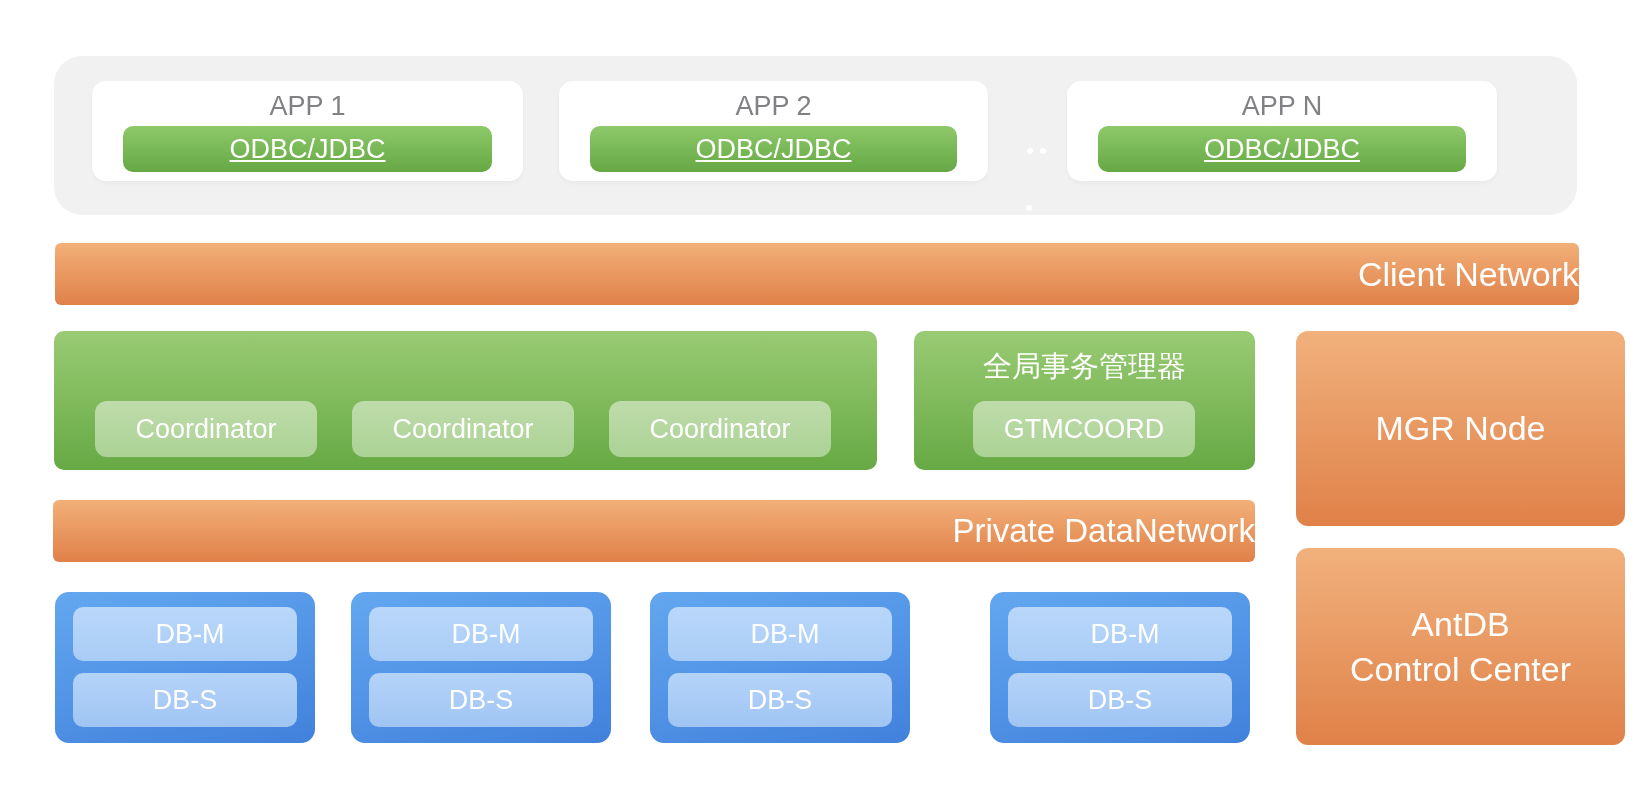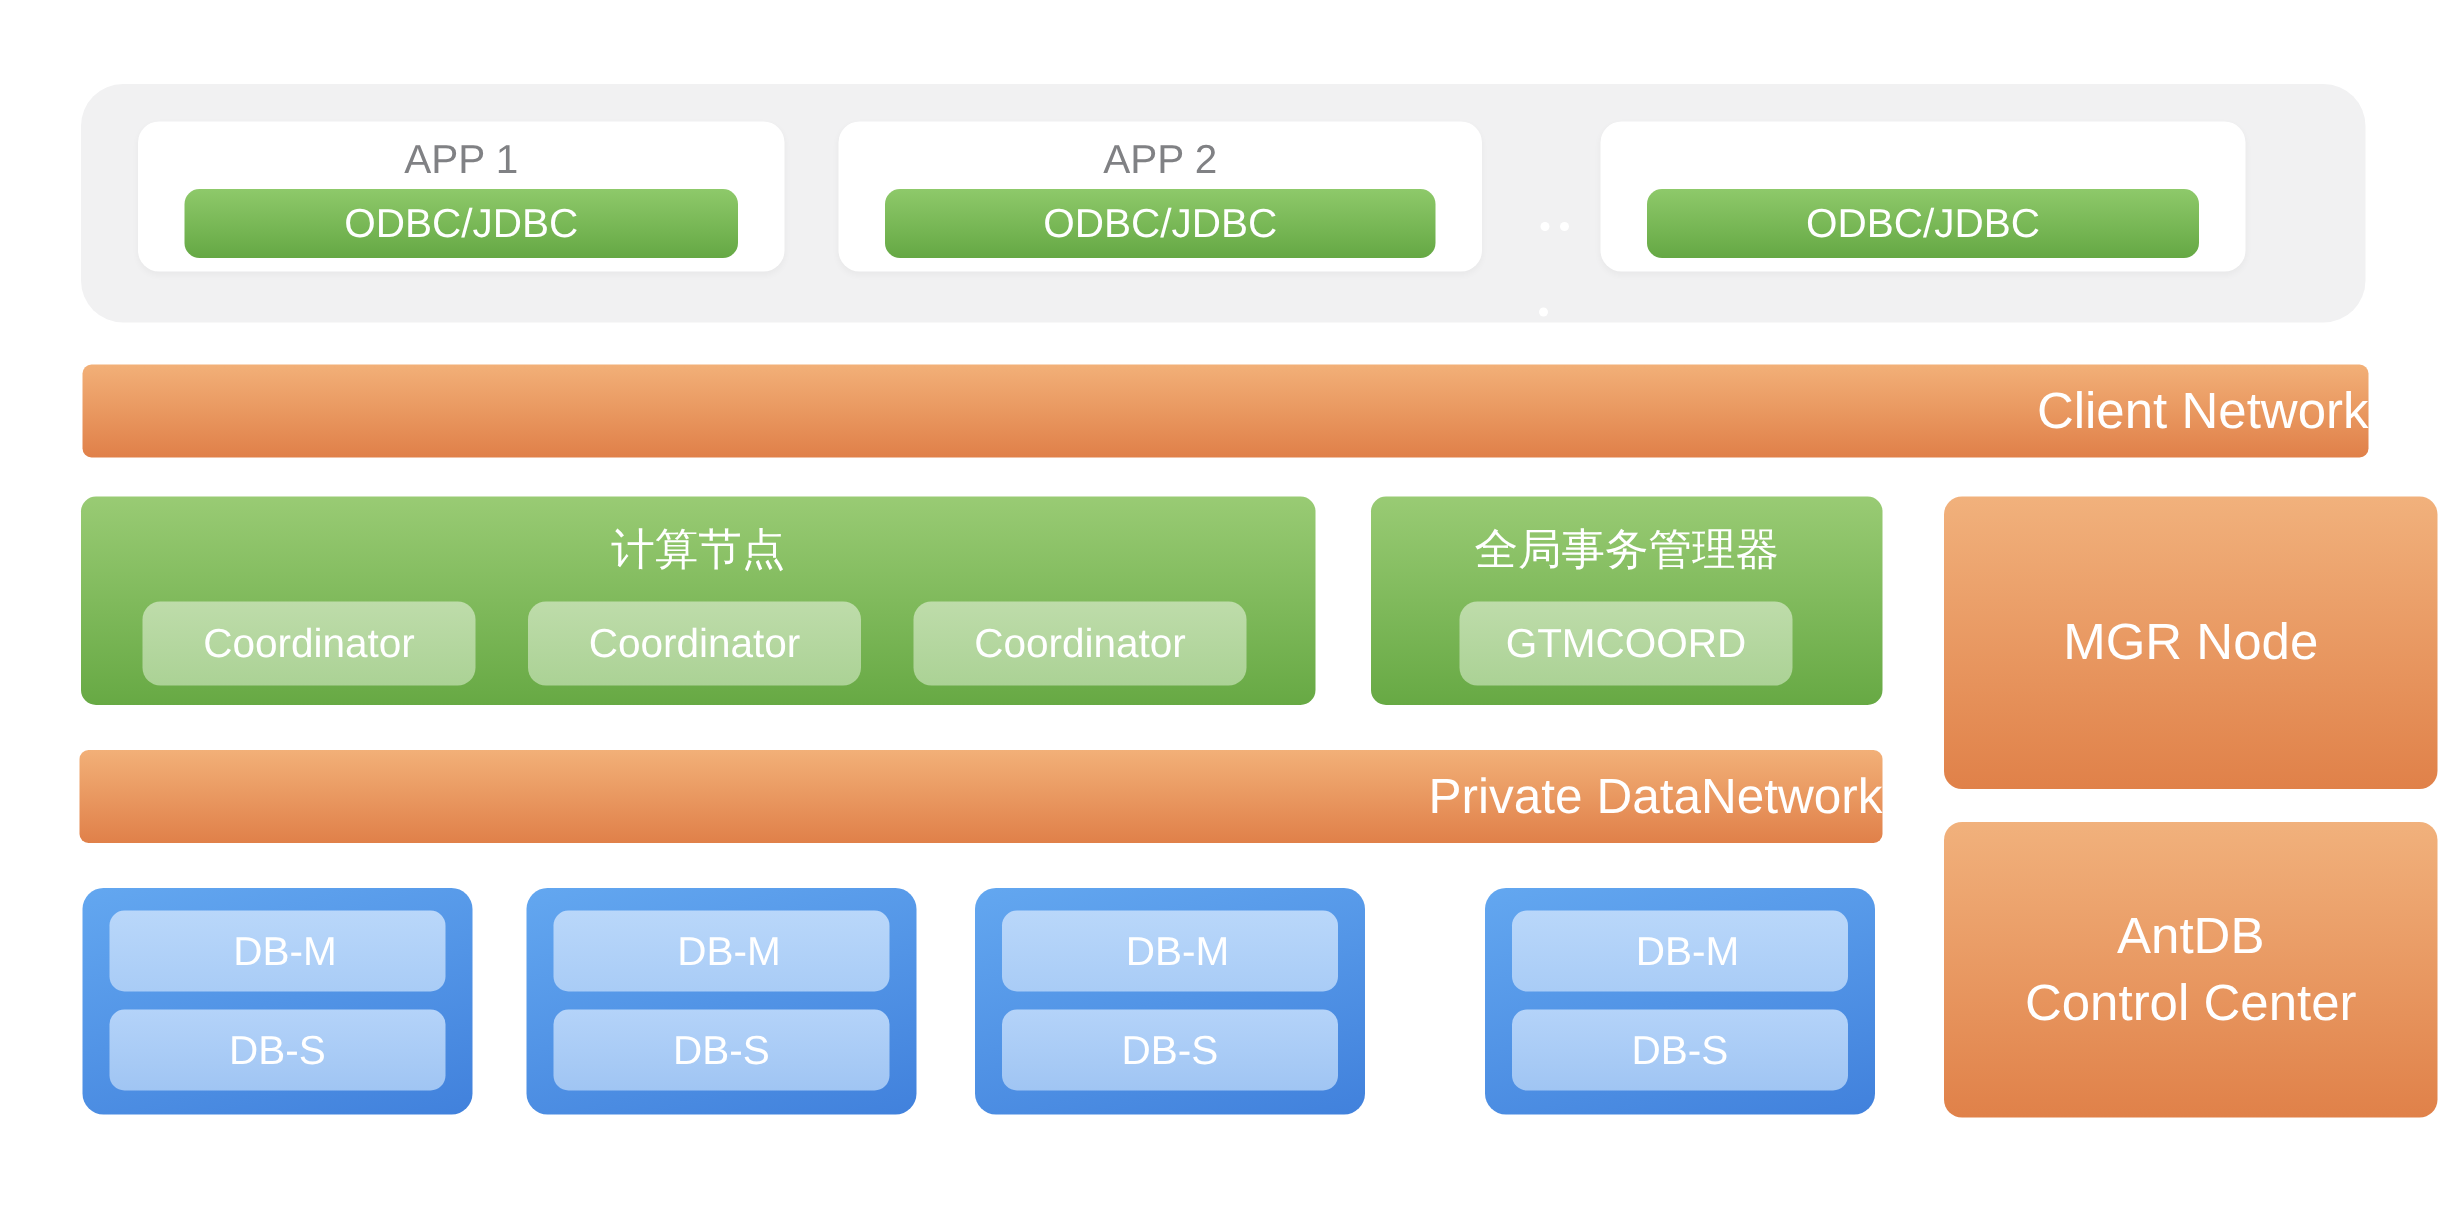--- a/index.html
+++ b/index.html
@@ -22,21 +22,21 @@
   .app-card.c1{left:38px;width:431px;}
   .app-card.c2{left:505px;width:429px;}
   .app-card.c3{left:1013px;width:430px;}
   .app-label{
     text-align:center;margin-top:6px;height:38px;line-height:38px;
     font-size:27px;color:#808184;
   }
   .odbc-btn{
     position:absolute;left:31px;right:31px;top:45px;height:46px;
     border-radius:10px;background:linear-gradient(#8ec96a,#65a844);
-    color:#fff;font-size:27px;text-align:center;line-height:46px;
+    color:#fff;font-size:27px;text-align:center;line-height:46px;text-decoration:underline;
   }
   .dot{position:absolute;width:6px;height:6px;border-radius:50%;background:#ffffff;}
   .dot.d1{left:973px;top:92px;}
   .dot.d2{left:986px;top:92px;}
   .dot.d3{left:972px;top:149px;}
 
   
   .net-bar{
     border-radius:6px;color:#fff;text-align:right;
     background:linear-gradient(#f2b078,#e08049);
@@ -89,31 +89,31 @@
 <div class="abs app-panel">
   <div class="app-card c1">
     <div class="app-label">APP 1</div>
     <div class="odbc-btn">ODBC/JDBC</div>
   </div>
   <div class="app-card c2">
     <div class="app-label">APP 2</div>
     <div class="odbc-btn">ODBC/JDBC</div>
   </div>
   <div class="app-card c3">
+    <div class="app-label">APP N</div>
     <div class="odbc-btn">ODBC/JDBC</div>
   </div>
   <div class="dot d1"></div>
   <div class="dot d2"></div>
   <div class="dot d3"></div>
 </div>
 
 <div class="abs net-bar client-net">Client Network</div>
 
 <div class="abs green-box compute-box">
-  <div class="green-title">计算节点</div>
   <div class="sub-btn coord1">Coordinator</div>
   <div class="sub-btn coord2">Coordinator</div>
   <div class="sub-btn coord3">Coordinator</div>
 </div>
 
 <div class="abs green-box gtm-box">
   <div class="green-title">全局事务管理器</div>
   <div class="sub-btn gtm-btn">GTMCOORD</div>
 </div>
 

